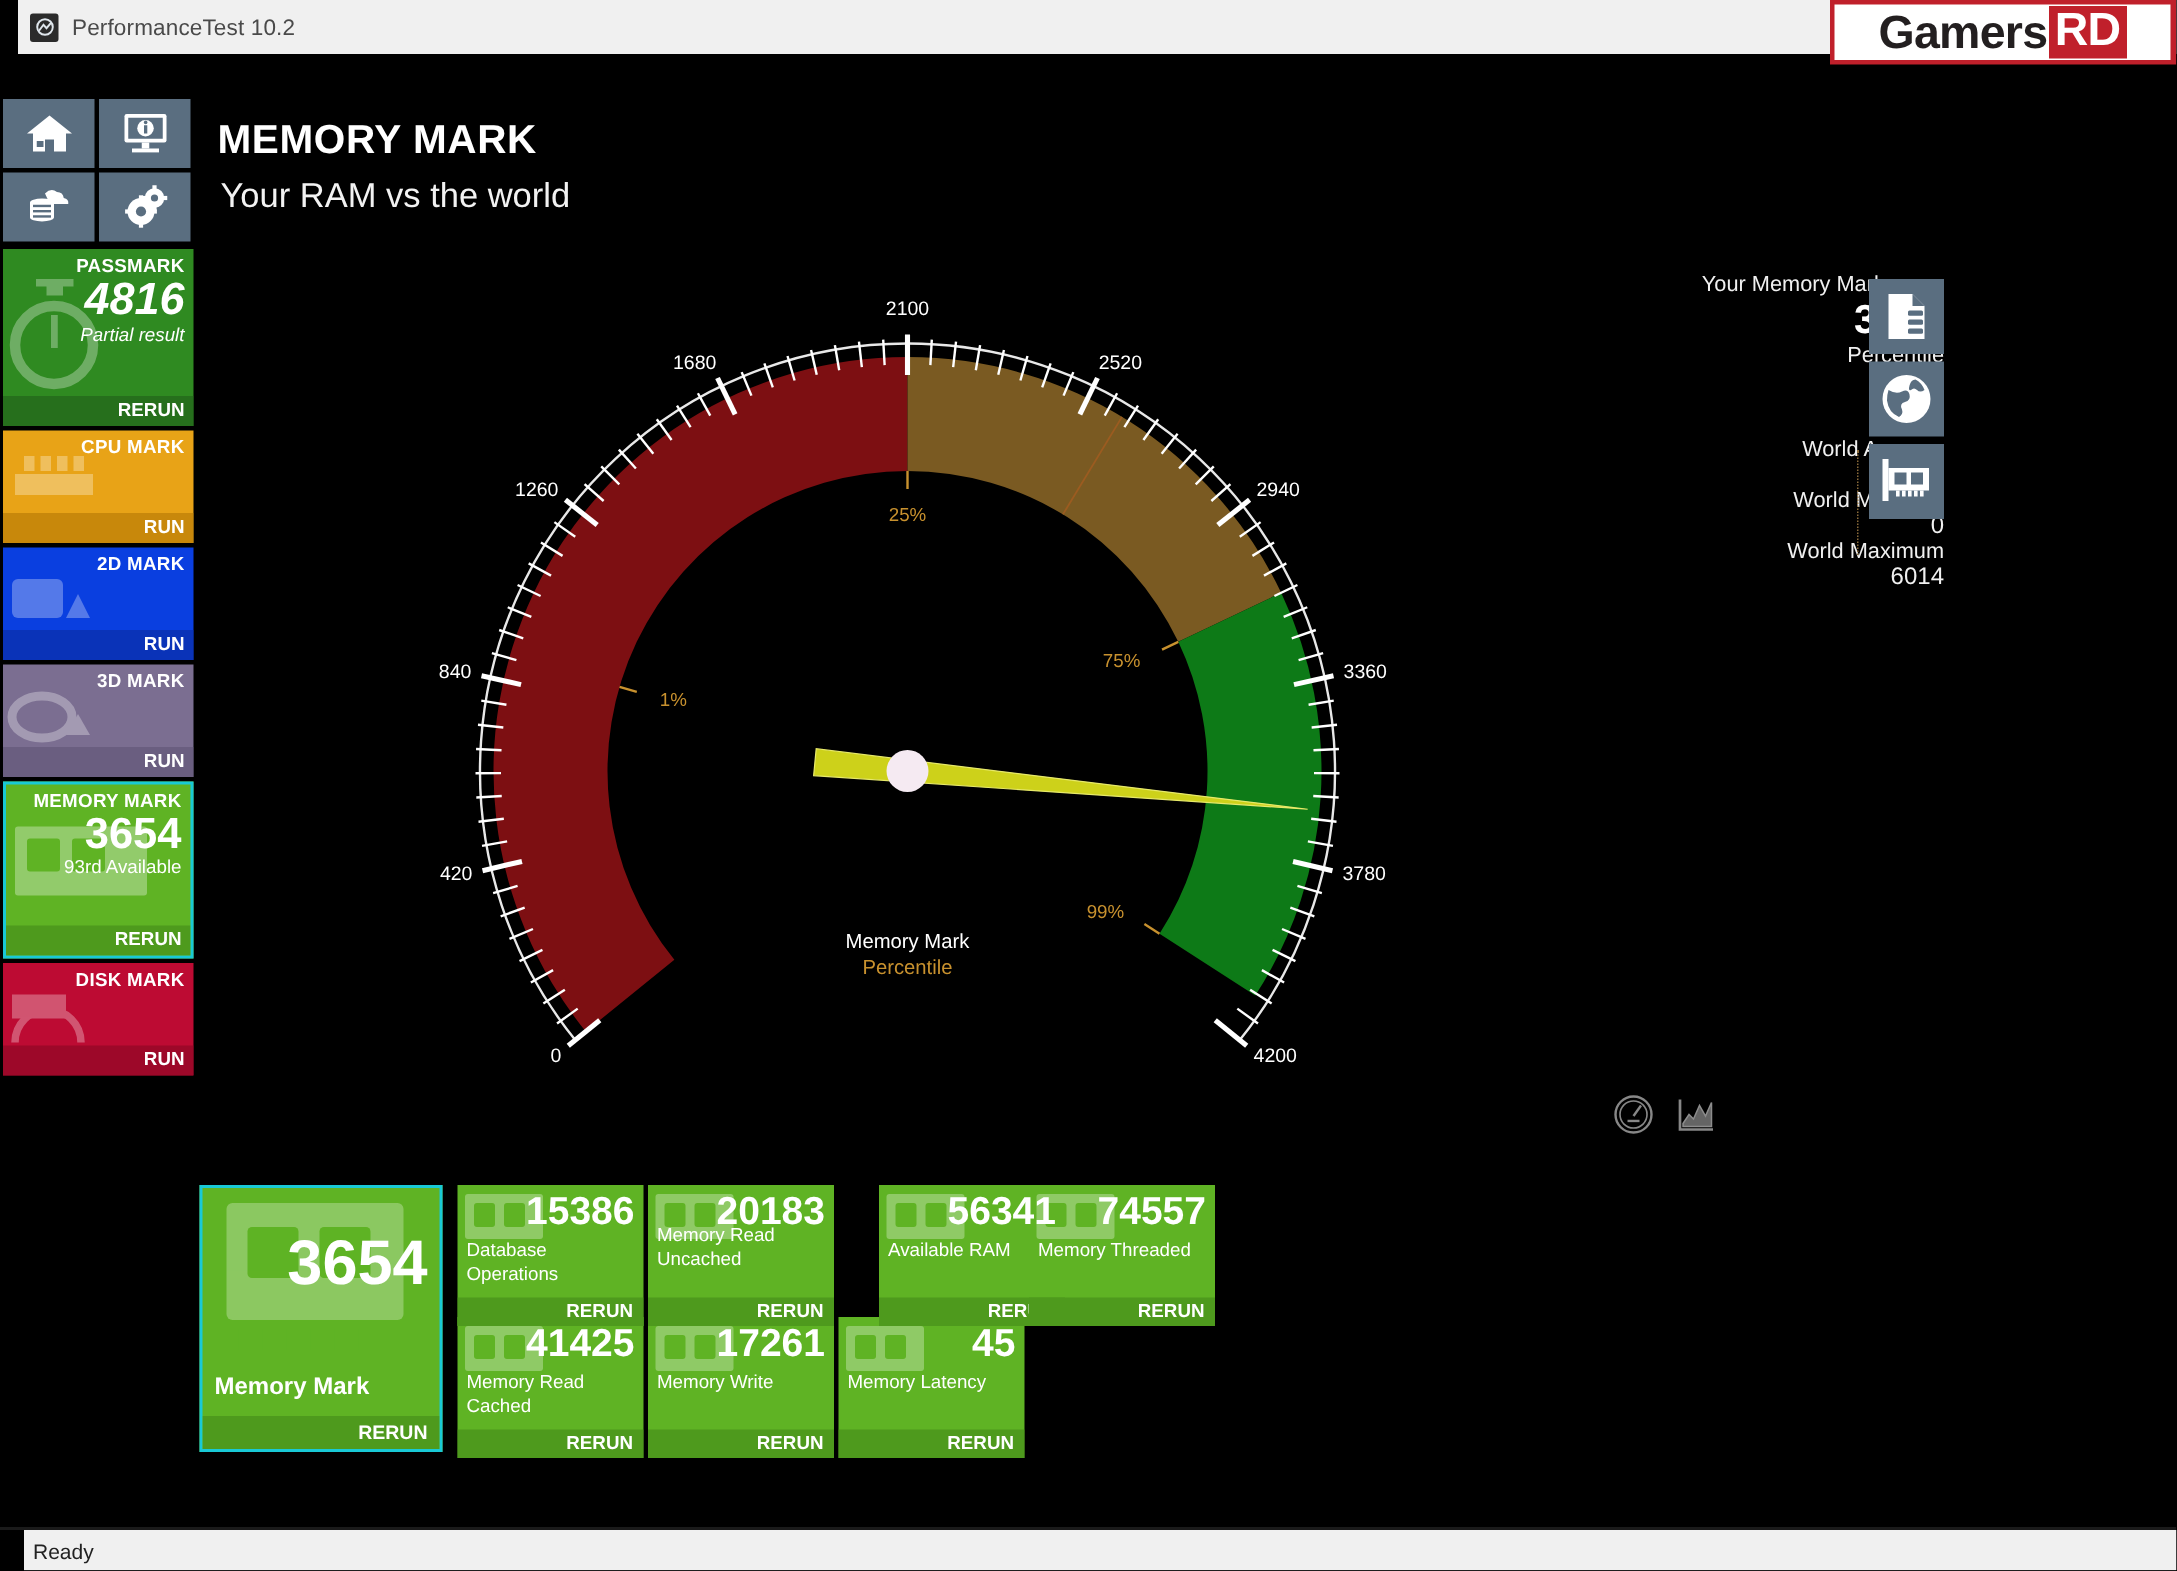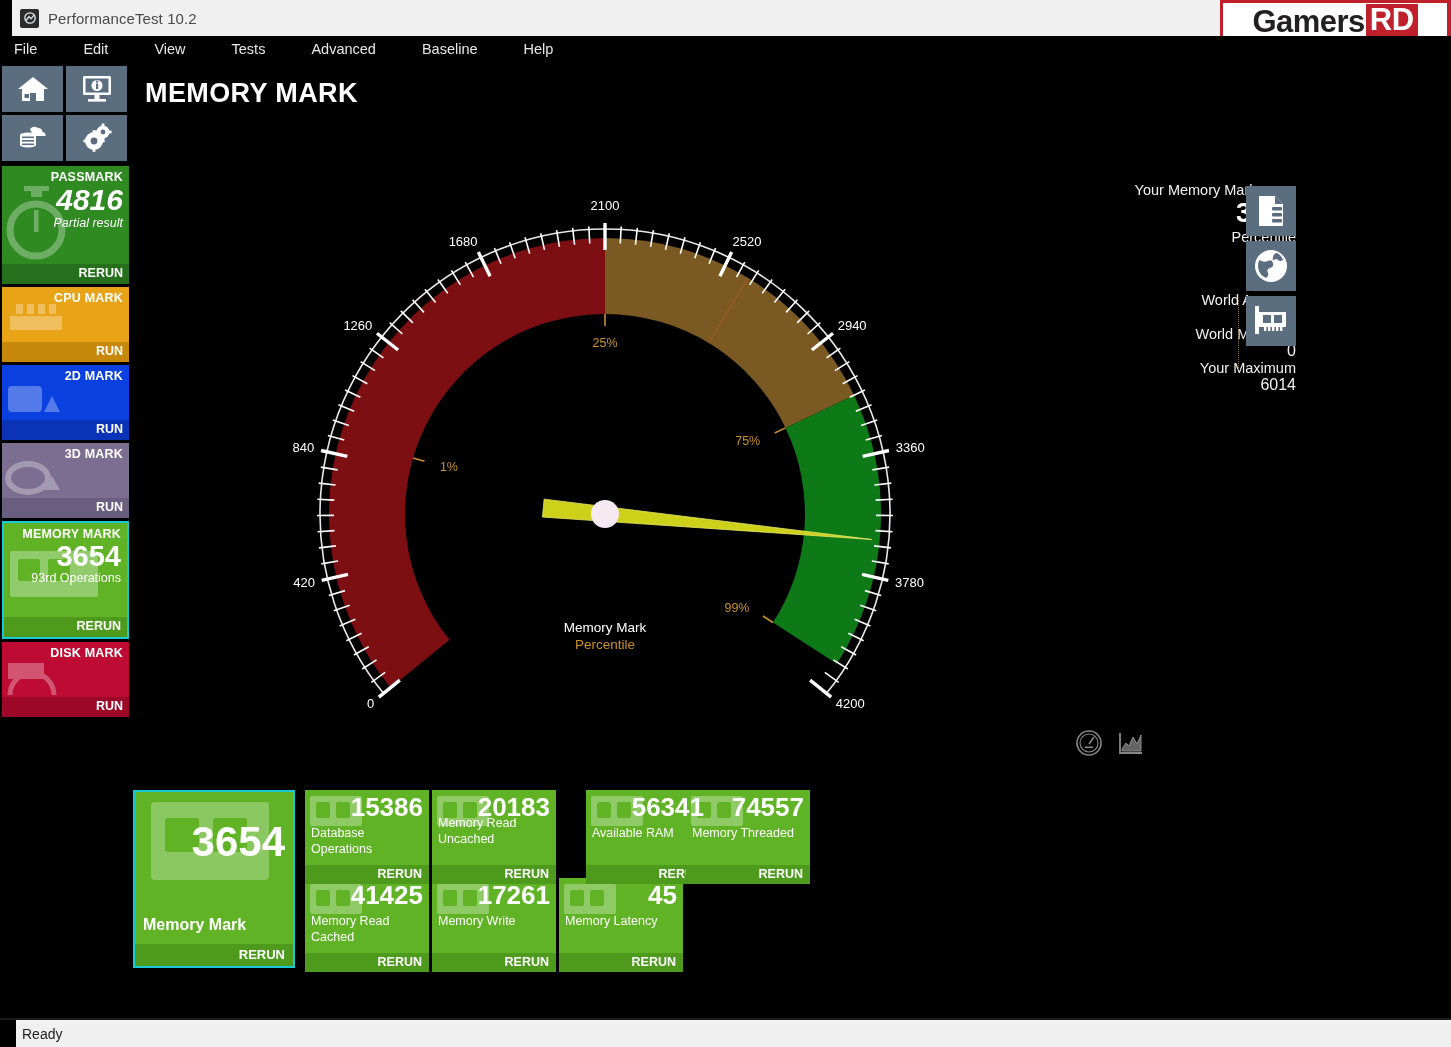--- a/index.html
+++ b/index.html
@@ -239,29 +239,20 @@
     <div class="titlebar-text">PerformanceTest 10.2</div>
   </div>
 
   <div class="logo">
     <div class="logo-inner">
       <span class="logo-gamers">Gamers</span>
         <span class="logo-rd">RD</span>
     </div>
   </div>
 
-  <div class="menubar">
-    <div class="menu-item">File</div>
-    <div class="menu-item">Edit</div>
-    <div class="menu-item">View</div>
-    <div class="menu-item">Tests</div>
-    <div class="menu-item">Advanced</div>
-    <div class="menu-item">Baseline</div>
-    <div class="menu-item">Help</div>
-  </div>
 
   <div class="sidebar">
 
     <div class="icon-tiles">
       <div class="icon-tile">
         <svg width="34" height="30" viewBox="0 0 34 30">
           <path d="M17 3 L32 15 L28 15 L28 27 L20 27 L20 19 L14 19 L14 27 L6 27 L6 15 L2 15 Z" fill="#fff"></path>
           <rect x="8.5" y="20" width="4.5" height="4" fill="#5a6e80"></rect>
         </svg>
       </div>
@@ -363,35 +354,36 @@
           <rect x="6" y="52" width="6" height="8"></rect>
             <rect x="16" y="52" width="6" height="8"></rect>
           <rect x="26" y="52" width="6" height="8"></rect>
             <rect x="36" y="52" width="6" height="8"></rect>
           <rect x="46" y="52" width="6" height="8"></rect>
             <rect x="56" y="52" width="6" height="8"></rect>
         </g>
       </svg>
       <div class="mt-head">MEMORY MARK</div>
       <div class="mt-score plain">3654</div>
-      <div class="mt-sub plain">93rd Operations</div>
+      <div class="mt-sub plain">93rd Available</div>
       <div class="mt-action">RERUN</div>
     </div>
 
     <div class="mark-tile tile-disk">
       <svg class="mt-glyph" width="64" height="40" viewBox="0 0 64 40" style="bottom:16px;">
         <rect x="4" y="2" width="36" height="16" fill="#fff"></rect>
         <path d="M6 34 a22 22 0 0 1 44 0" fill="none" stroke="#fff" stroke-width="5"></path>
       </svg>
       <div class="mt-head">DISK MARK</div>
       <div class="mt-action">RUN</div>
     </div>
   </div>
 
   <div class="page-title">MEMORY MARK</div>
+  <div class="page-subtitle">Your RAM vs the world</div>
 
   <div class="gauge-wrap">
     <svg width="860" height="560" viewBox="0 0 860 560">
 
       <g id="gauge-bands">
           <path d="M215.50771463787606 522.6924279297552 A276 276 0 0 1 430 73 L430 149 A200 200 0 0 0 274.57080770860586 474.8640782099675 Z" fill="#7d0f12"></path>
           <path d="M430 73 A276 276 0 0 1 679.1135384805616 230.17893728091056 L610.5170568699721 262.897780638341 A200 200 0 0 0 430 149 Z" fill="#7a5a22"></path>
           <path d="M679.1135384805616 230.17893728091056 A276 276 0 0 1 661.8471547896129 498.7427688269496 L598.0051846301543 457.5092527731519 A200 200 0 0 0 610.5170568699721 262.897780638341 Z" fill="#0d7a17"></path>
         </g>
       <g id="gauge-refline">
@@ -520,21 +512,21 @@
   <div class="score-panel">
     <div class="sp-label">Your Memory Mark score</div>
     <div class="sp-big">3654</div>
     <div class="sp-label">Percentile</div>
     <div class="sp-pct">93%</div>
     <div class="sp-gap"></div>
     <div class="sp-label">World Average</div>
     <div class="sp-val">2608</div>
     <div class="sp-label">World Minimum</div>
     <div class="sp-val">0</div>
-    <div class="sp-label">Your Maximum</div>
+    <div class="sp-label">World Maximum</div>
     <div class="sp-val">6014</div>
   </div>
 
   <div class="dotted-div"></div>
 
   <div class="score-icons">
     <div class="si">
       <svg width="34" height="34" viewBox="0 0 34 34">
         <path d="M5 2 h16 l8 8 v22 h-24 z" fill="#fff"></path>
         <path d="M21 2 v8 h8" fill="#5a6e80"></path>

